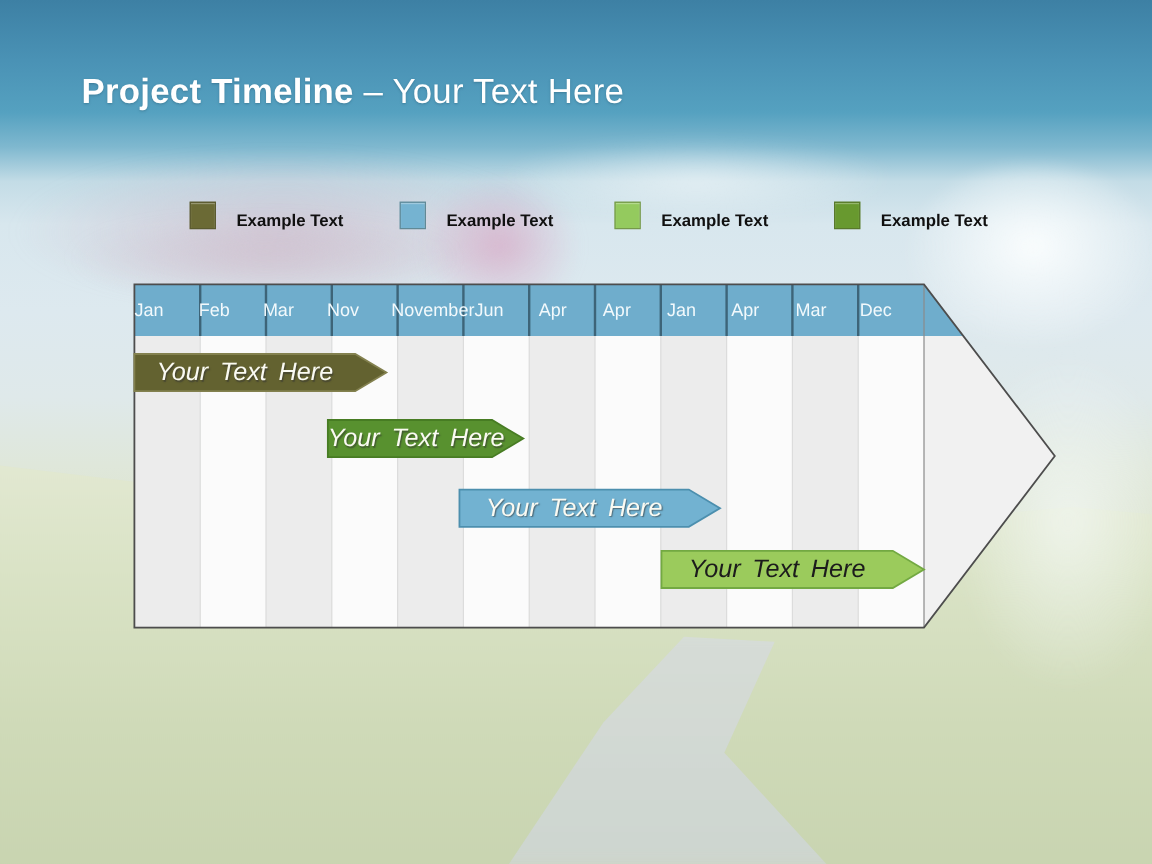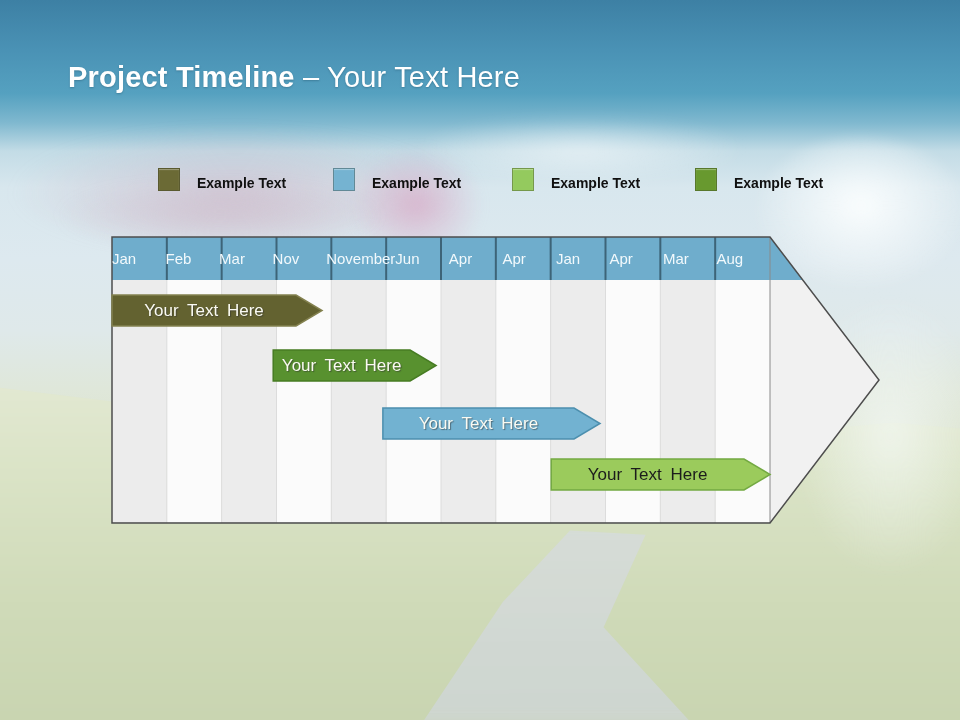--- a/index.html
+++ b/index.html
@@ -43,22 +43,22 @@
   .legend-item{position:absolute;top:169px;height:22px;display:flex;align-items:flex-end;padding-left:48px;}
   .legend-swatch{width:20px;height:21px;border:1px solid rgba(60,60,40,.35);
     box-shadow:inset 0 1px 1px rgba(255,255,255,.35);}
   .legend-label{margin-left:17px;font-size:14px;font-weight:bold;color:#101010;white-space:nowrap;}
 
   svg.chart{position:absolute;left:0;top:0;}
 
   .month-row{position:absolute;left:112px;top:237px;width:658px;height:43px;display:flex;}
   .month-cell{flex:1;line-height:43px;font-size:15px;color:#f2f9fc;}
 
-  .bar-label{position:absolute;text-align:center;font-size:17px;line-height:31px;
-    word-spacing:4px;white-space:nowrap;overflow:visible;}
+  .bar-label{position:absolute;text-align:center;font-size:21px;line-height:31px;
+    word-spacing:4px;white-space:nowrap;overflow:visible;font-style:italic;}
   .bar-label.light{color:#fafaf2;text-shadow:1px 1px 1px rgba(50,50,50,.55);}
   .bar-label.dark{color:#1c1c1c;text-shadow:none;}
 </style>
 </head>
 <body>
 
 <div class="slide">
 
   <div class="bg bg-grass"></div>
   <div class="bg bg-path"></div>
@@ -162,21 +162,21 @@
       <div class="month-cell">Feb</div>
       <div class="month-cell">Mar</div>
       <div class="month-cell">Nov</div>
       <div class="month-cell">November</div>
       <div class="month-cell">Jun</div>
       <div class="month-cell">Apr</div>
       <div class="month-cell">Apr</div>
       <div class="month-cell">Jan</div>
       <div class="month-cell">Apr</div>
       <div class="month-cell">Mar</div>
-      <div class="month-cell">Aug</div>
+      <div class="month-cell">Dec</div>
     </div>
 
   <div id="bar-labels">
       <div class="bar-label light" style="left: 112px; top: 295px; width: 184.012px;">Your Text Here</div>
       <div class="bar-label light" style="left: 273.21px; top: 350px; width: 136.855px;">Your Text Here</div>
       <div class="bar-label light" style="left: 382.877px; top: 408px; width: 191.14px;">Your Text Here</div>
       <div class="bar-label dark" style="left: 551.215px; top: 459px; width: 192.785px;">Your Text Here</div>
     </div>
 
 </div>

